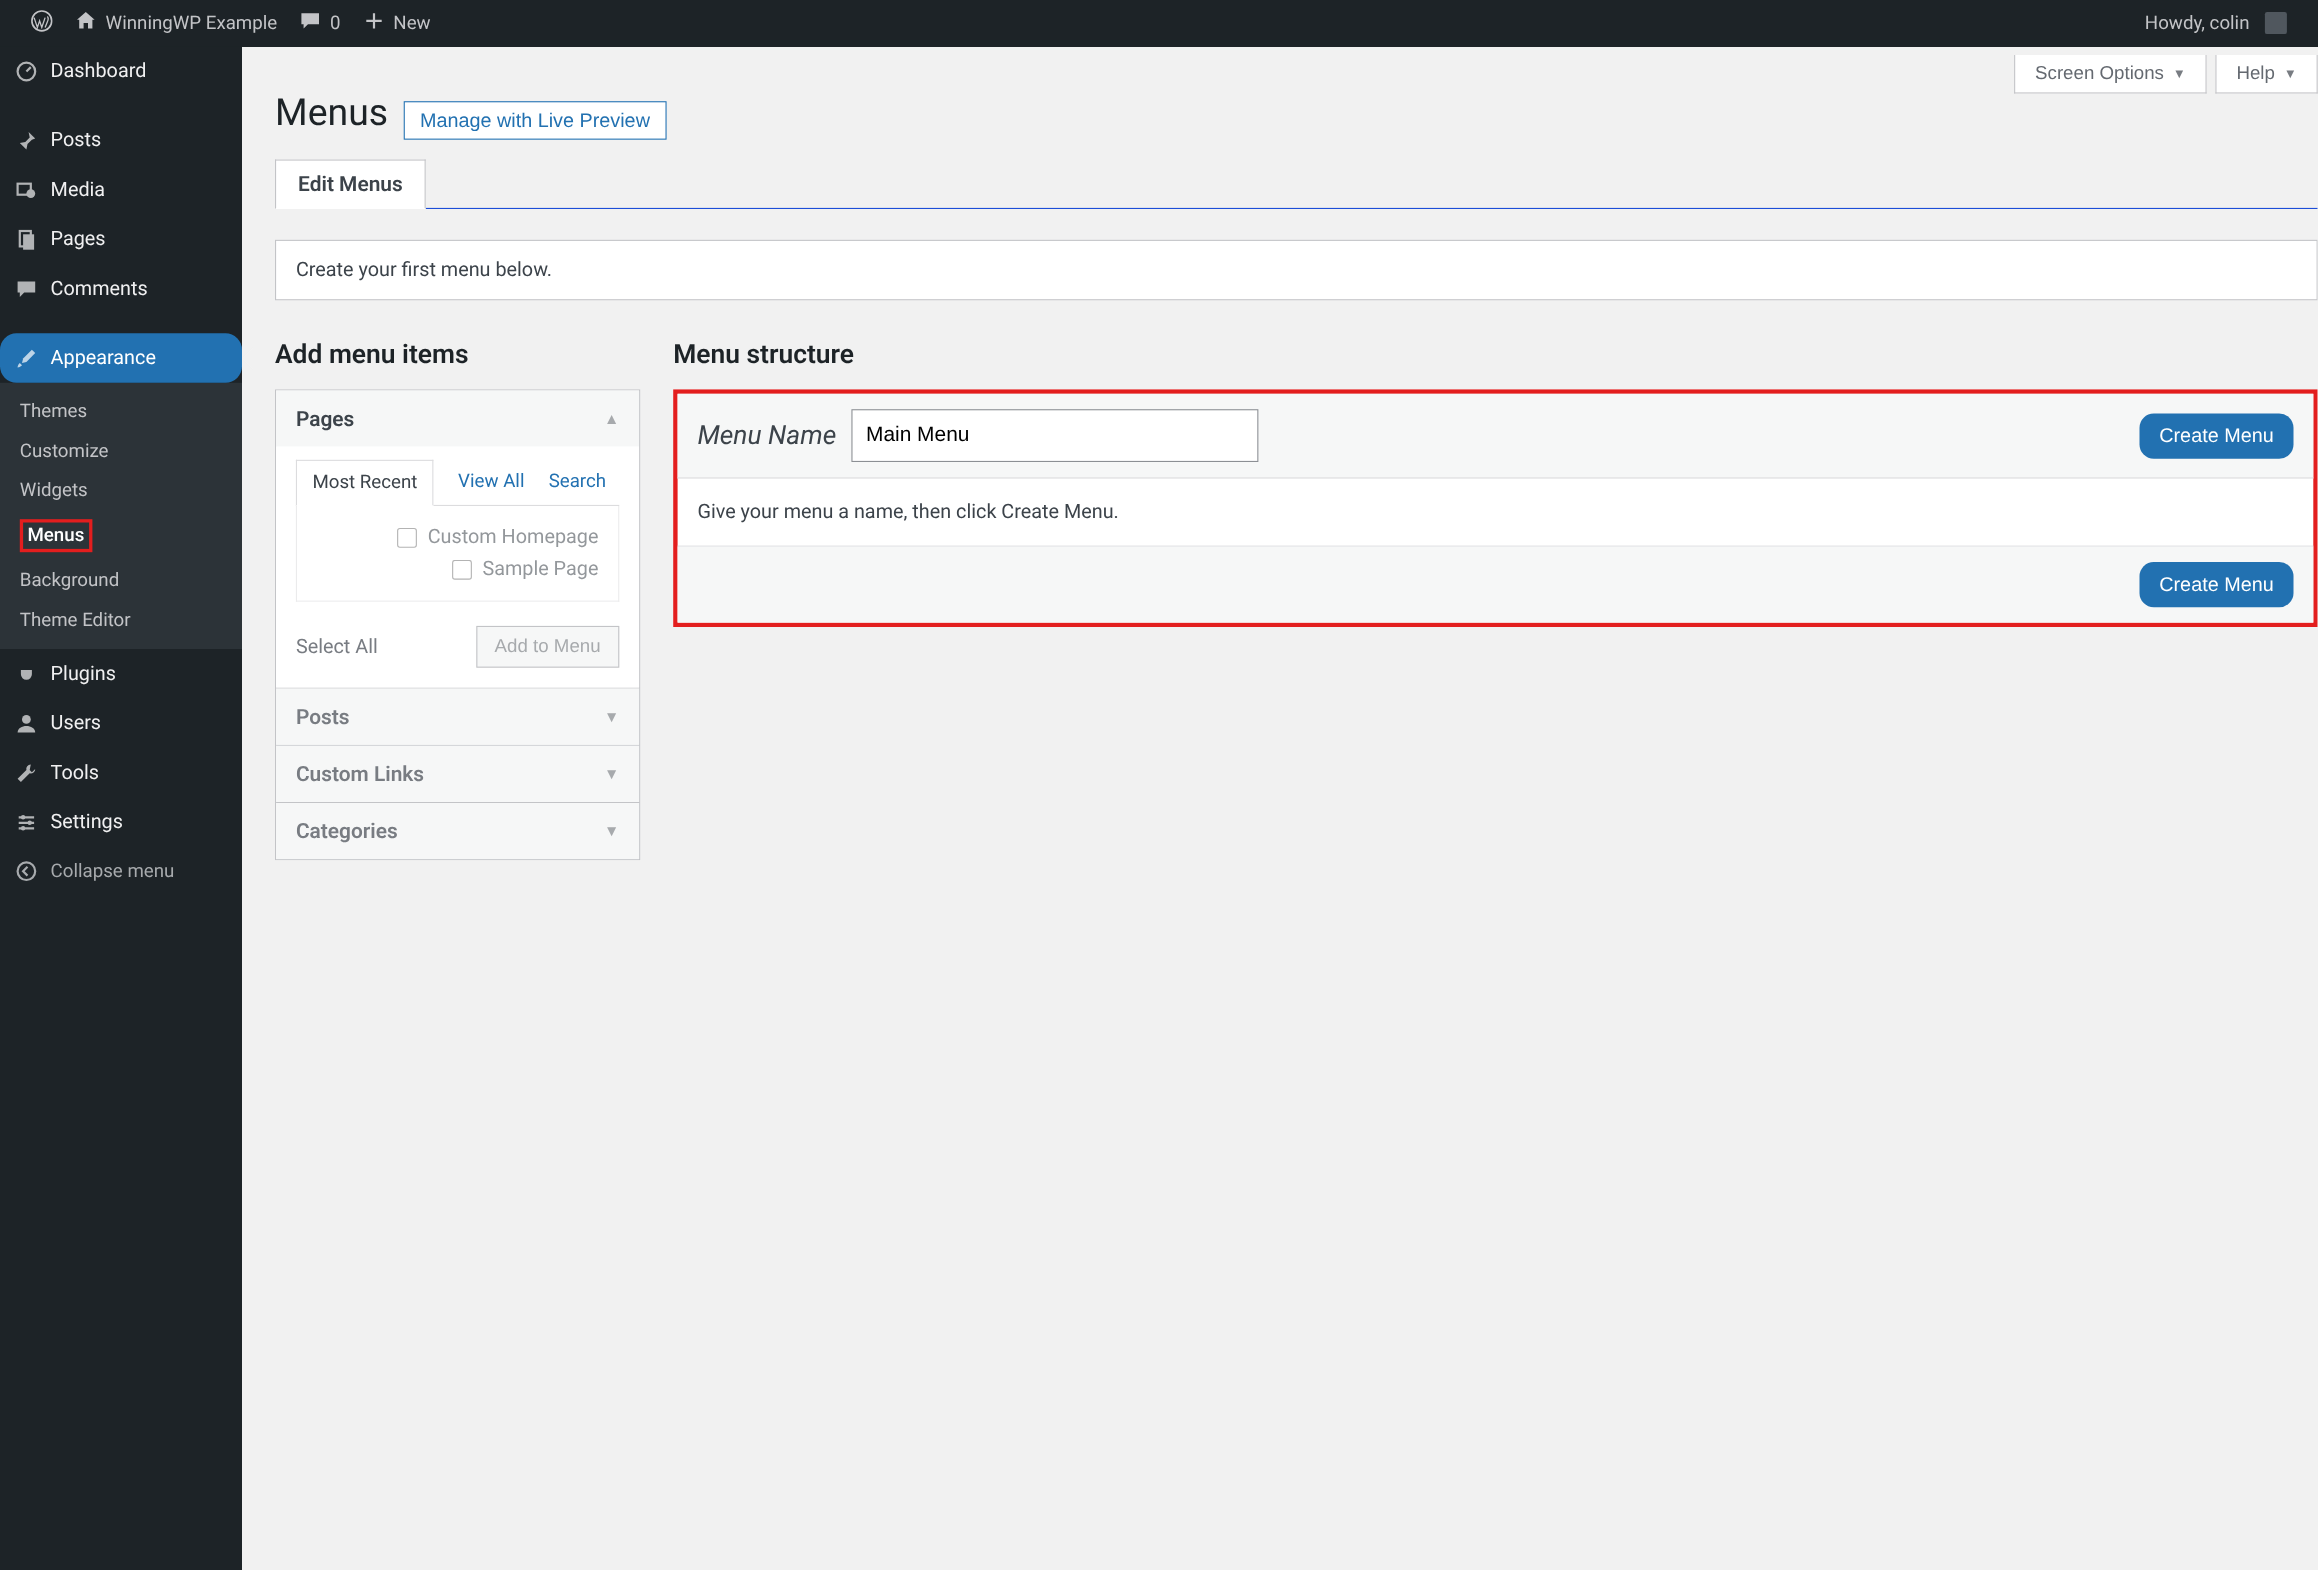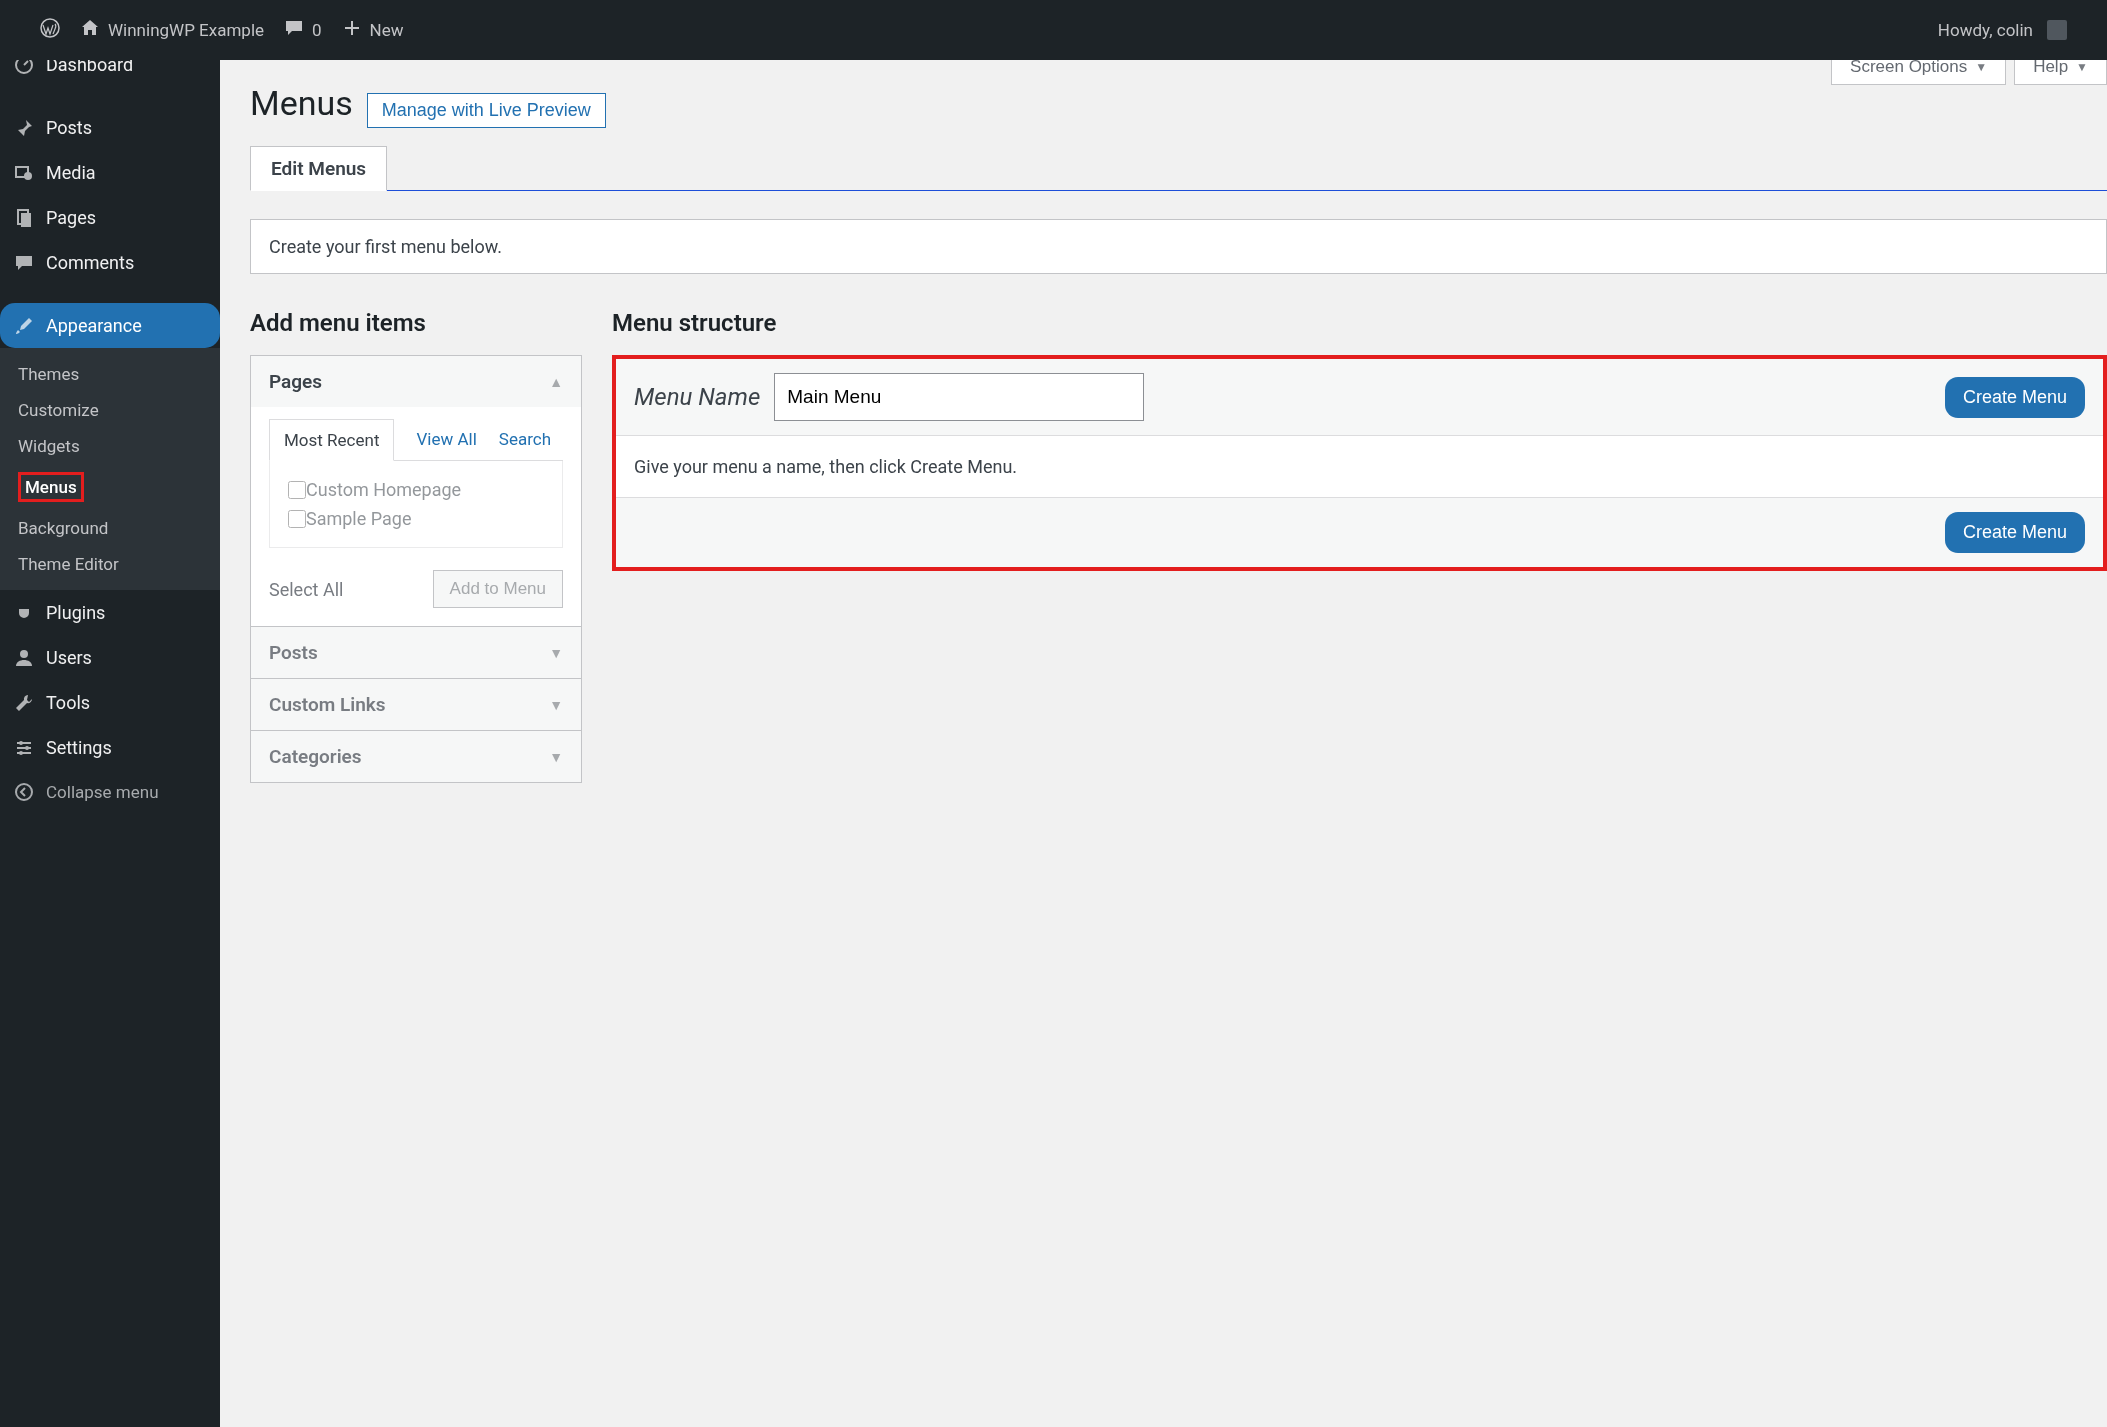--- a/index.html
+++ b/index.html
@@ -1,19 +1,19 @@
 <!DOCTYPE html>
 <html><head>
 <meta charset="utf-8">
 <style>
 * { box-sizing: border-box; margin: 0; padding: 0; }
 body { font-family: -apple-system, BlinkMacSystemFont, "Segoe UI", Roboto, sans-serif; background: #f1f1f1; color: #3c434a; }
 
 
-#adminbar { position: fixed; top: 0; left: 0; right: 0; height: 60px; background: #1d2327; color: #c3c4c7; display: flex; align-items: center; padding: 0 30px; z-index: 1000; font-size: 17px; }
+#adminbar { position: fixed; top: 0; left: 0; right: 0; height: 42px; background: #1d2327; color: #c3c4c7; display: flex; align-items: center; padding: 0 18px; z-index: 1000; font-size: 17px; }
 #adminbar .ab-item { display: flex; align-items: center; gap: 8px; padding: 0 10px; height: 42px; cursor: pointer; }
 #adminbar .ab-right { margin-left: auto; display: flex; align-items: center; }
 #adminbar .avatar { width: 20px; height: 20px; background: #50575e; border-radius: 2px; margin-left: 6px; }
 
 
 #adminmenu { position: fixed; top: 42px; left: 0; width: 220px; bottom: 0; background: #1d2327; color: #c3c4c7; font-size: 18px; }
 #adminmenu .menu-item { display: flex; align-items: center; gap: 12px; padding: 12px 14px; cursor: pointer; color: #f0f0f1; }
 #adminmenu .menu-item .icon { width: 20px; height: 20px; display: inline-flex; align-items: center; justify-content: center; opacity: 0.7; }
 #adminmenu .menu-item.active { background: #2271b1; color: #fff; position: relative; border-radius: 15px; }
 #adminmenu .menu-item.active::after { content: ""; position: absolute; right: -10px; top: 50%; transform: translateY(-50%); border: 10px solid transparent; border-right-color: #f1f1f1; }
@@ -50,21 +50,21 @@
 .accordion .acc-section { border-bottom: 1px solid #c3c4c7; }
 .accordion .acc-section:last-child { border-bottom: none; }
 .accordion .acc-header { padding: 14px 18px; font-size: 19px; font-weight: 600; color: #3c434a; background: #f6f7f7; cursor: pointer; display: flex; justify-content: space-between; align-items: center; }
 .accordion .acc-header.collapsed { color: #787c82; }
 .accordion .acc-header .tri { color: #a7aaad; font-size: 14px; }
 .accordion .acc-body { padding: 4px 18px 18px; background: #fff; }
 .acc-tabs { border-bottom: 1px solid #dcdcde; display: flex; gap: 22px; margin-top: 8px; }
 .acc-tab { padding: 10px 0; font-size: 17px; color: #2271b1; cursor: pointer; }
 .acc-tab.active { border: 1px solid #dcdcde; border-bottom: 1px solid #fff; margin-bottom: -1px; padding: 10px 14px; color: #3c434a; background: #fff; }
 .page-list { border: 1px solid #dcdcde; border-top: none; padding: 14px 18px; opacity: 0.55; }
-.page-list .pl-item { display: flex; align-items: center; padding: 4px 0; font-size: 18px; }
+.page-list .pl-item { display: flex; align-items: center; gap: 10px; padding: 4px 0; font-size: 18px; justify-content: flex-end; }
 .page-list .pl-item input { width: 18px; height: 18px; }
 .acc-footer { display: flex; justify-content: space-between; align-items: center; margin-top: 22px; }
 .select-all { font-size: 18px; color: #787c82; cursor: pointer; }
 .add-menu-btn { border: 1px solid #c3c4c7; background: #f6f7f7; color: #a7aaad; padding: 8px 16px; font-size: 17px; cursor: not-allowed; }
 
 
 .menu-structure-box { border: 4px solid #e31e1e; background: #fff; }
 .ms-header { background: #f6f7f7; border-bottom: 1px solid #dcdcde; padding: 14px 18px; display: flex; align-items: center; gap: 14px; }
 .ms-header label { font-style: italic; font-size: 24px; color: #3c434a; }
 .ms-header input { flex: 0 0 370px; border: 1px solid #8c8f94; padding: 12px 12px; font-size: 19px; background: #fff; }

